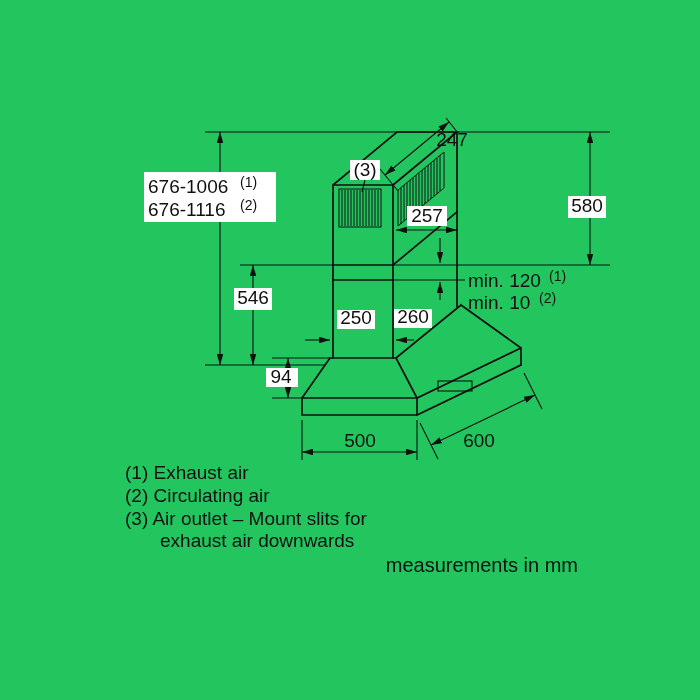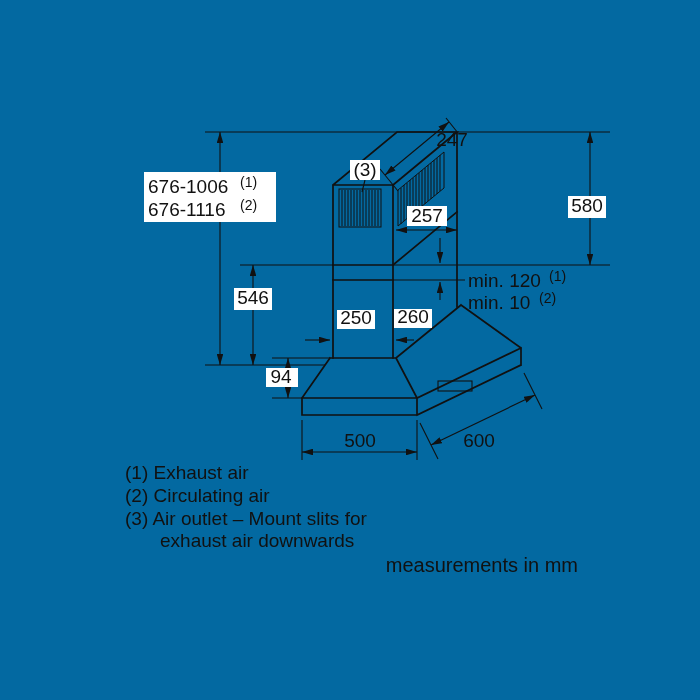--- a/index.html
+++ b/index.html
@@ -1,16 +1,16 @@
 <!DOCTYPE html>
 <html><head>
 <meta charset="utf-8">
 <style>
   html,body{margin:0;padding:0;background:#fff;}
-  .page{width:700px;height:700px;background:#0369a1;position:relative;font-family:"Liberation Sans",sans-serif;}
+  .page{width:700px;height:700px;background:#22c55e;position:relative;font-family:"Liberation Sans",sans-serif;}
   svg{display:block;}
   .obj{stroke:#111;stroke-width:1.7;fill:none;stroke-linecap:square;}
   .thin{stroke:#111;stroke-width:1.1;fill:none;}
   .hatch{stroke:#111;stroke-width:1;fill:none;}
   .bg{fill:#fff;stroke:none;}
   text{fill:#111;font-family:"Liberation Sans",sans-serif;font-size:19px;}
   .sup{font-size:14px;}
   .big{font-size:20px;}
   .mid{text-anchor:middle;}
 </style>

